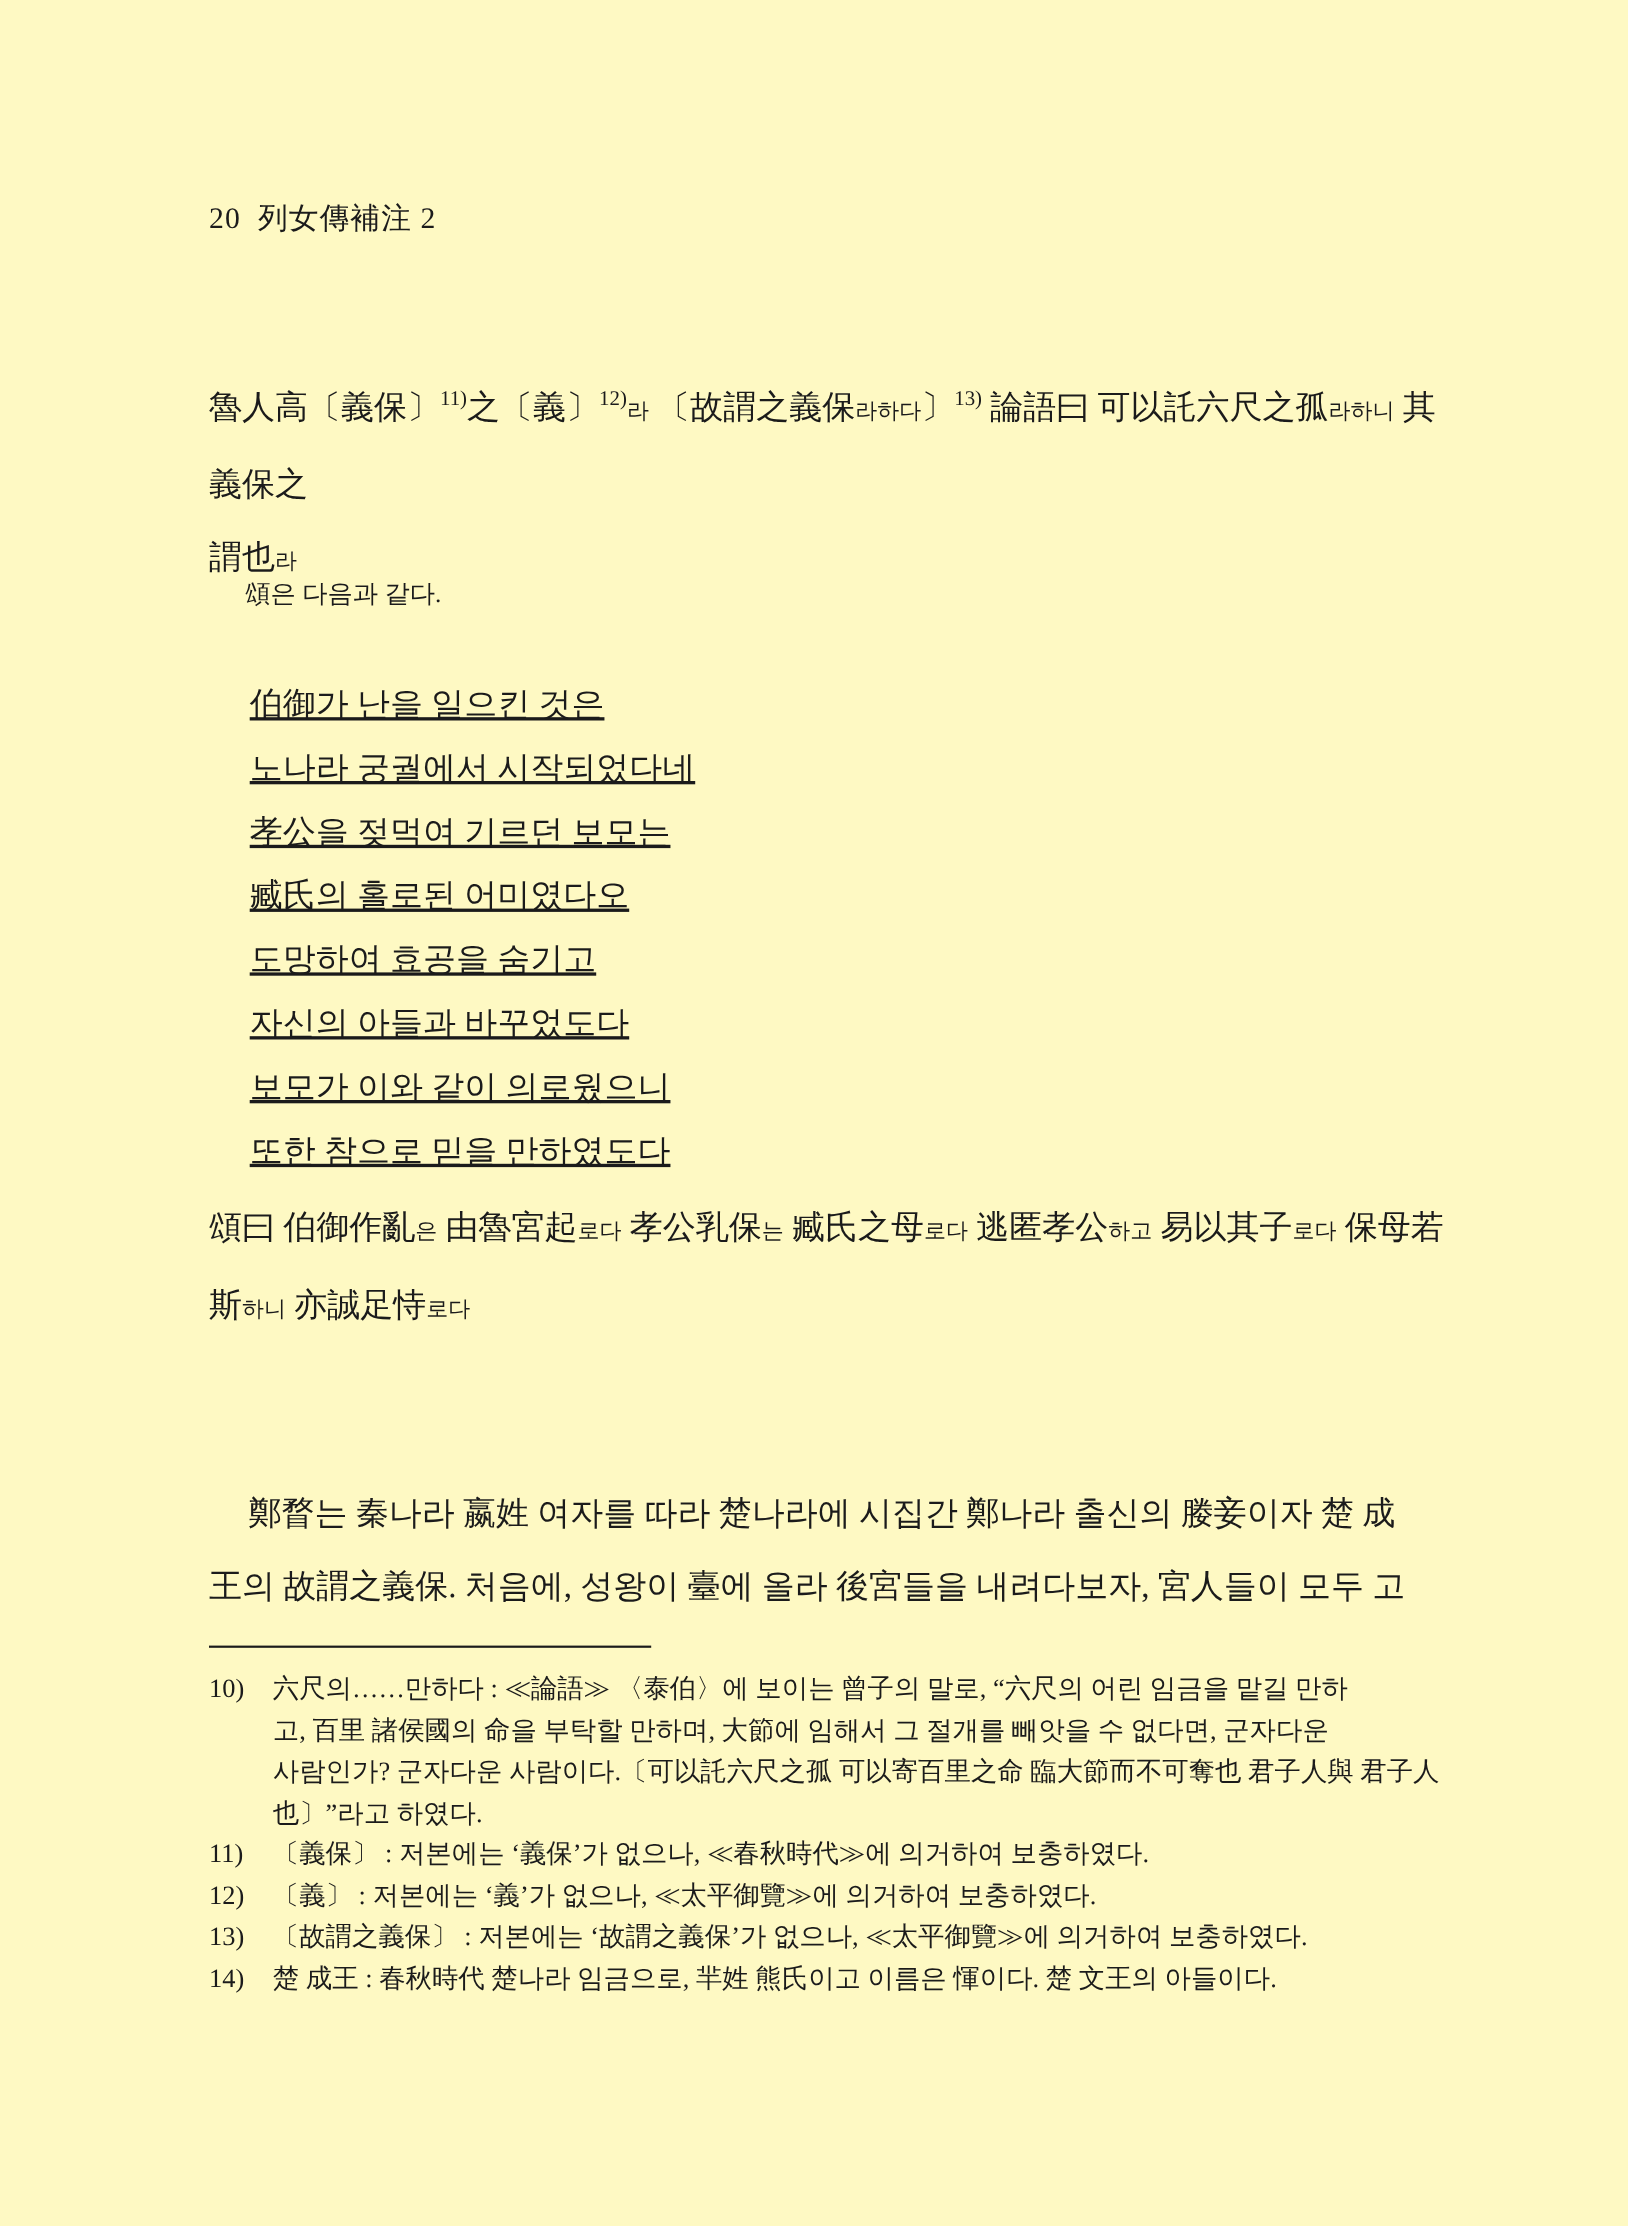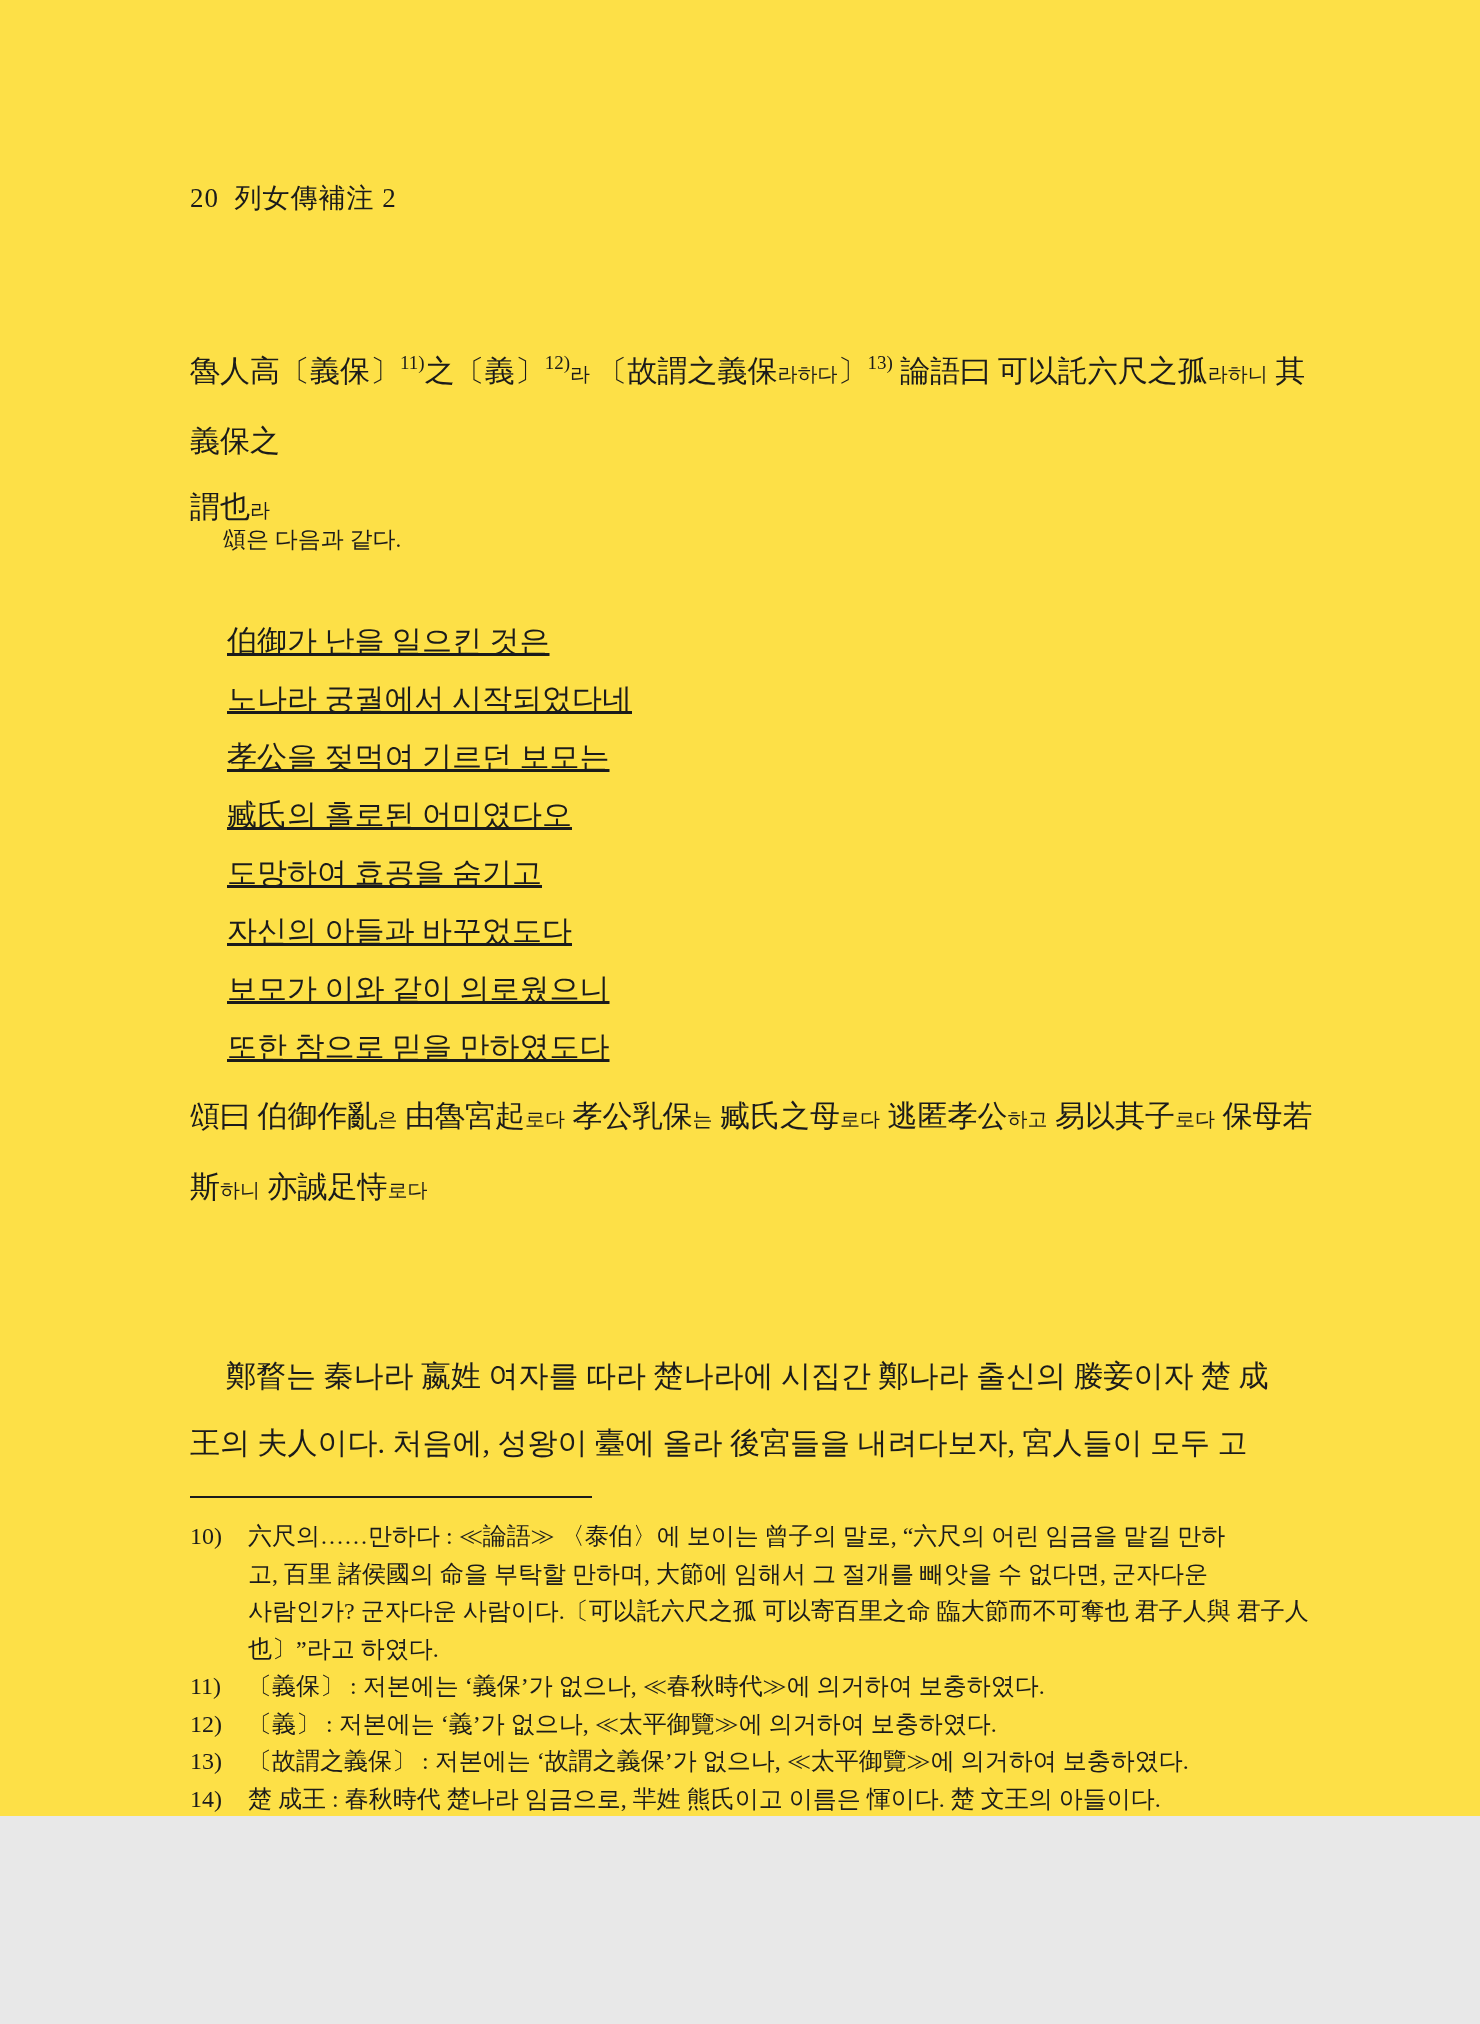--- a/index.html
+++ b/index.html
@@ -1,21 +1,21 @@
 <!DOCTYPE html>
 <html><head>
 <meta charset="utf-8">
 <style>
   html, body { margin: 0; padding: 0; background: #e8e8e8; }
   .page {
     position: relative;
     width: 1480px;
-    height: 1816px;
+    height: 2024px;
     margin: 0 auto;
-    background: #fde047;
+    background: #fef9c3;
     color: #1b1b1b;
     font-family: "Liberation Serif", "DejaVu Serif", serif;
     overflow: hidden;
   }
   .abs { position: absolute; left: 190px; width: 1142px; }
   .header-line {
     top: 180px;
     font-size: 27px;
     letter-spacing: 1px;
     white-space: pre;
@@ -101,21 +101,21 @@
 臧氏의 홀로된 어미였다오
 도망하여 효공을 숨기고
 자신의 아들과 바꾸었도다
 보모가 이와 같이 의로웠으니
 또한 참으로 믿을 만하였도다</div>
 
   <div class="abs songwal"><span class="seg-n">頌曰 伯御作亂</span><span class="seg-g">은</span><span class="seg-n"> 由魯宮起</span><span class="seg-g">로다</span><span class="seg-n"> 孝公乳保</span><span class="seg-g">는</span><span class="seg-n"> 臧氏之母</span><span class="seg-g">로다</span><span class="seg-n"> 逃匿孝公</span><span class="seg-g">하고</span><span class="seg-n"> 易以其子</span><span class="seg-g">로다</span><span class="seg-n"> 保母若</span><br><span class="seg-n">斯</span><span class="seg-g">하니</span><span class="seg-n"> 亦誠足恃</span><span class="seg-g">로다</span></div>
 
 
   <div class="abs main-paragraph">鄭瞀는 秦나라 嬴姓 여자를 따라 楚나라에 시집간 鄭나라 출신의 媵妾이자 楚 成
-王의 夫人이다. 처음에, 성왕이 臺에 올라 後宮들을 내려다보자, 宮人들이 모두 고</div>
+王의 故謂之義保. 처음에, 성왕이 臺에 올라 後宮들을 내려다보자, 宮人들이 모두 고</div>
 
   <div class="abs footnote-rule"></div>
 
   <div class="abs footnotes">
     <div class="footnote-row">
       <span class="footnote-num">10)</span>
       <span class="footnote-text">六尺의……만하다 : ≪論語≫ 〈泰伯〉에 보이는 曾子의 말로, “六尺의 어린 임금을 맡길 만하
 고, 百里 諸侯國의 命을 부탁할 만하며, 大節에 임해서 그 절개를 빼앗을 수 없다면, 군자다운
 사람인가? 군자다운 사람이다.〔可以託六尺之孤 可以寄百里之命 臨大節而不可奪也 君子人與 君子人
 也〕”라고 하였다.</span>

